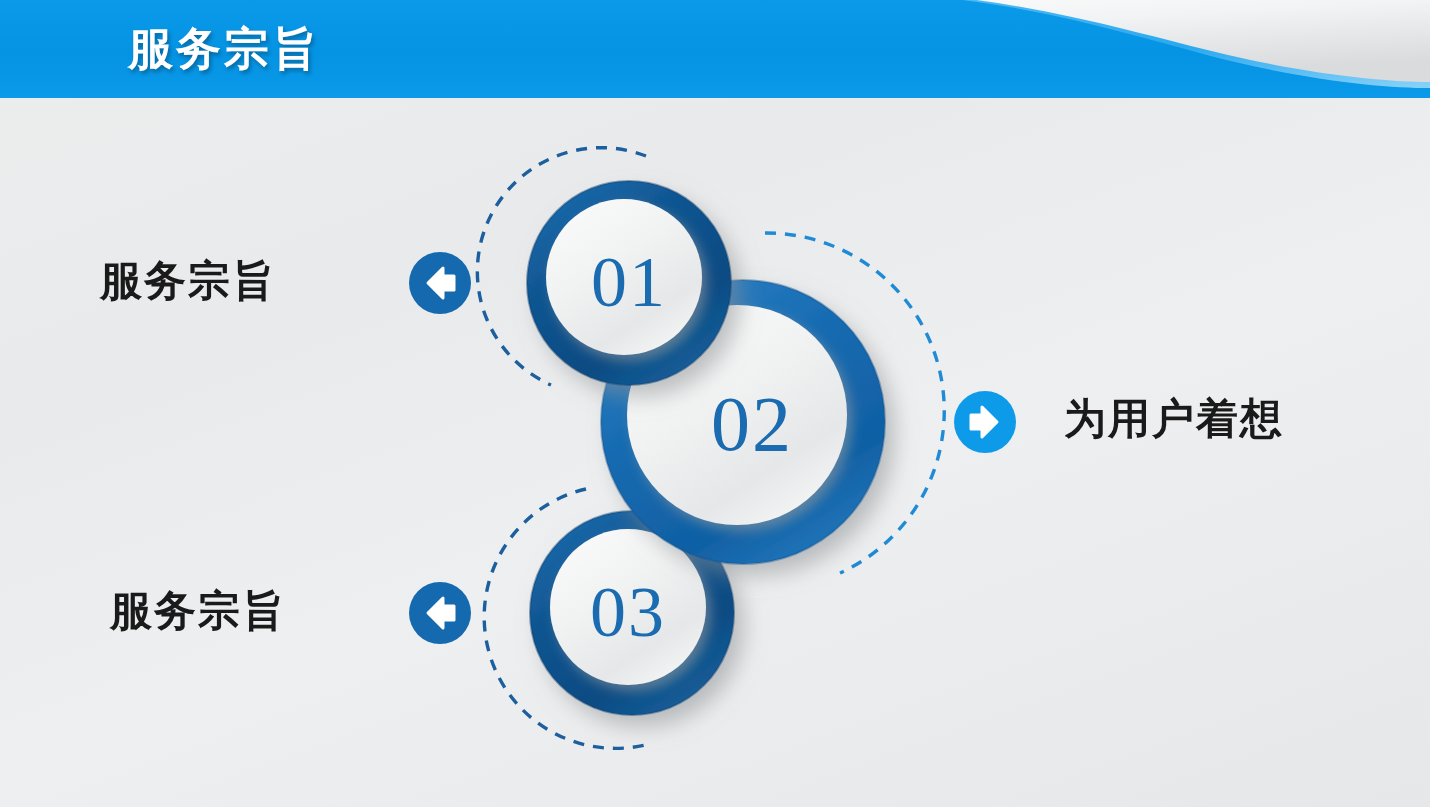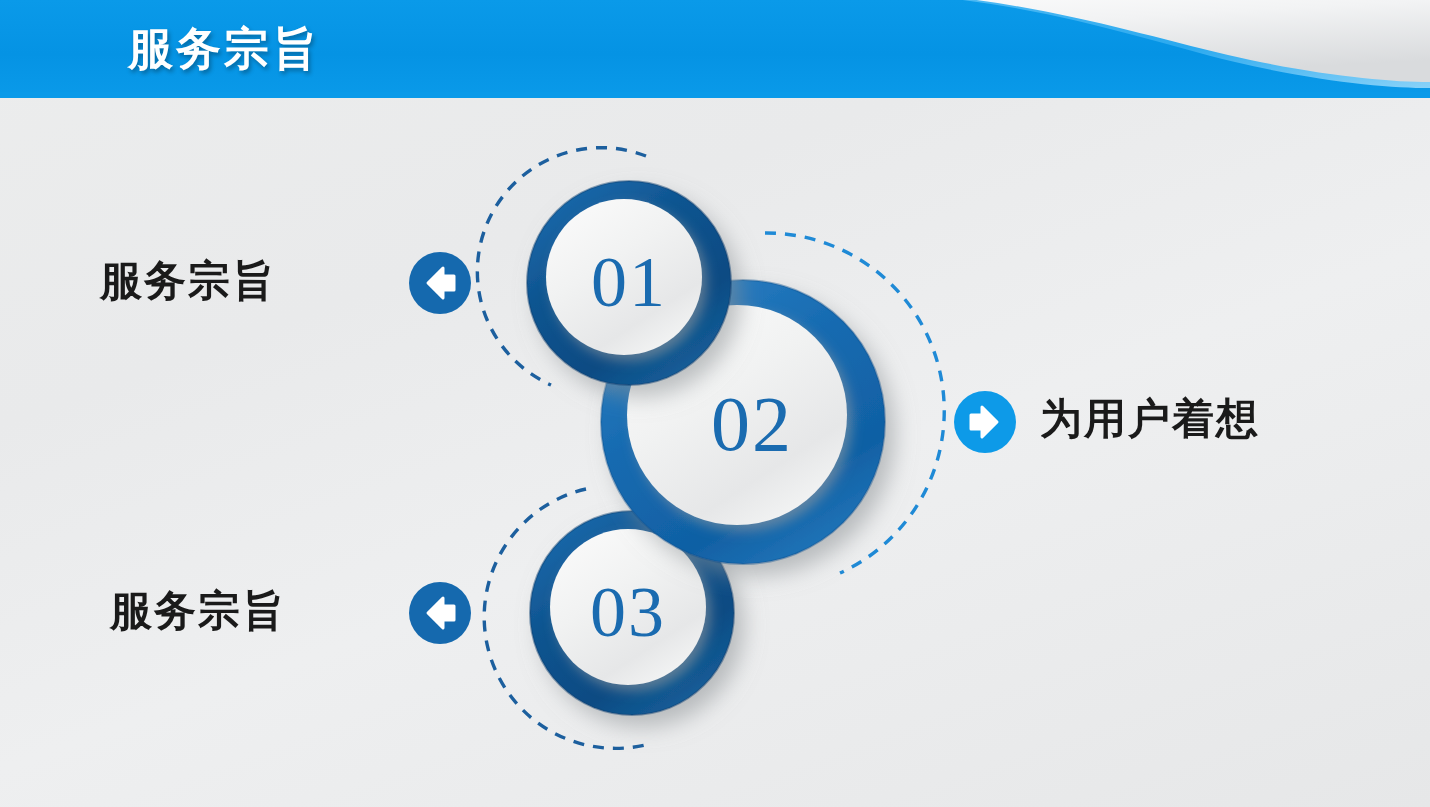--- a/index.html
+++ b/index.html
@@ -71,21 +71,21 @@
   .label {
     position: absolute;
     font-size: 42px;
     font-weight: bold;
     color: #1a1a1a;
     letter-spacing: 2px;
     white-space: nowrap;
     line-height: 52px;
   }
   .label-01 { left: 100px; top: 255px; }
-  .label-02 { left: 1040px; top: 393px; }
+  .label-02 { left: 1064px; top: 393px; }
   .label-03 { left: 110px; top: 585px; }
 
   
   .arrow-badge {
     position: absolute;
     width: 64px;
     height: 64px;
   }
   .arrow-01 { left: 408px; top: 251px; }
   .arrow-02 { left: 953px; top: 390px; }

